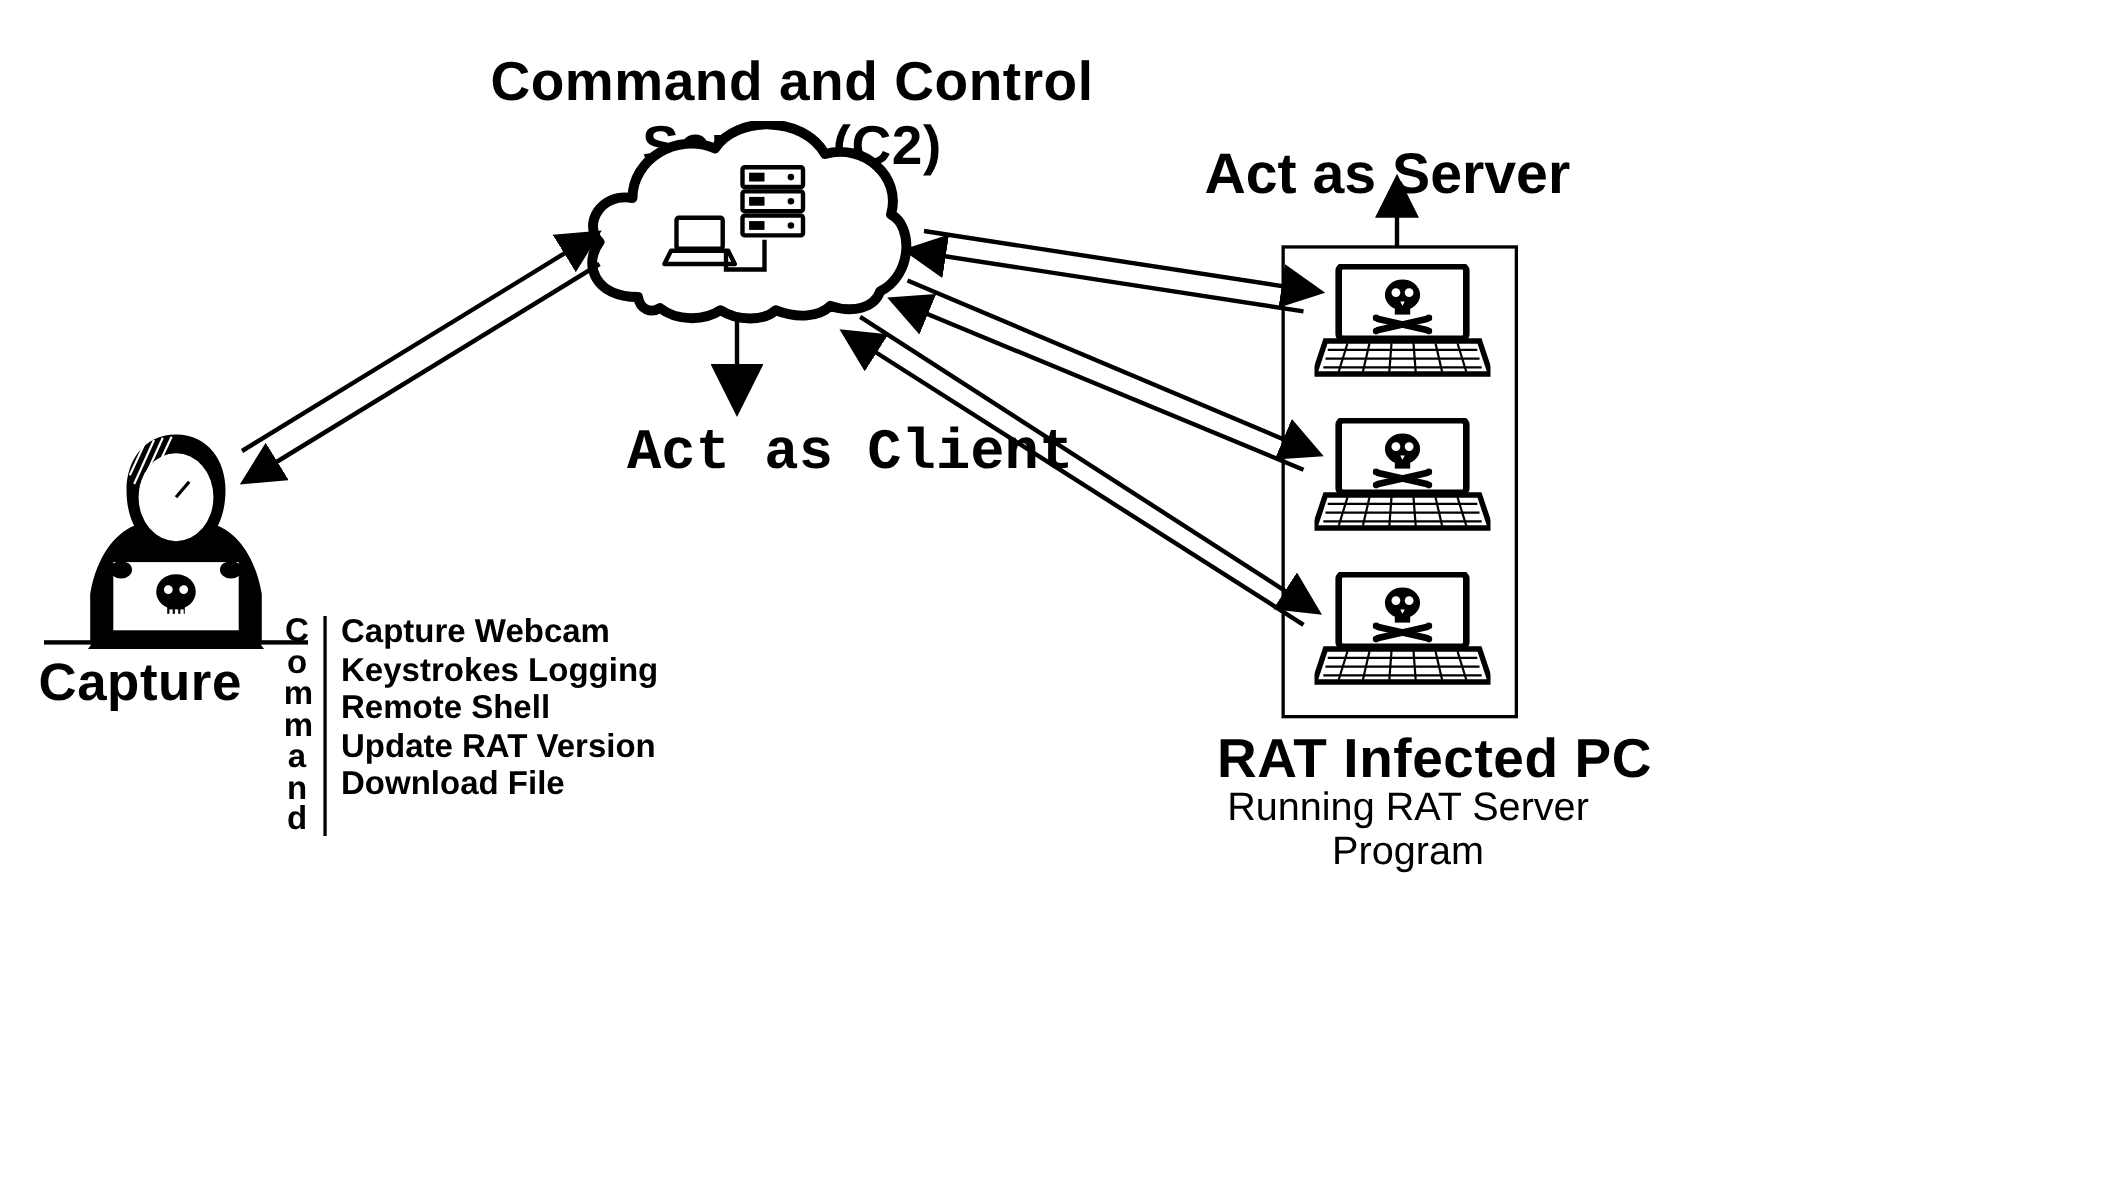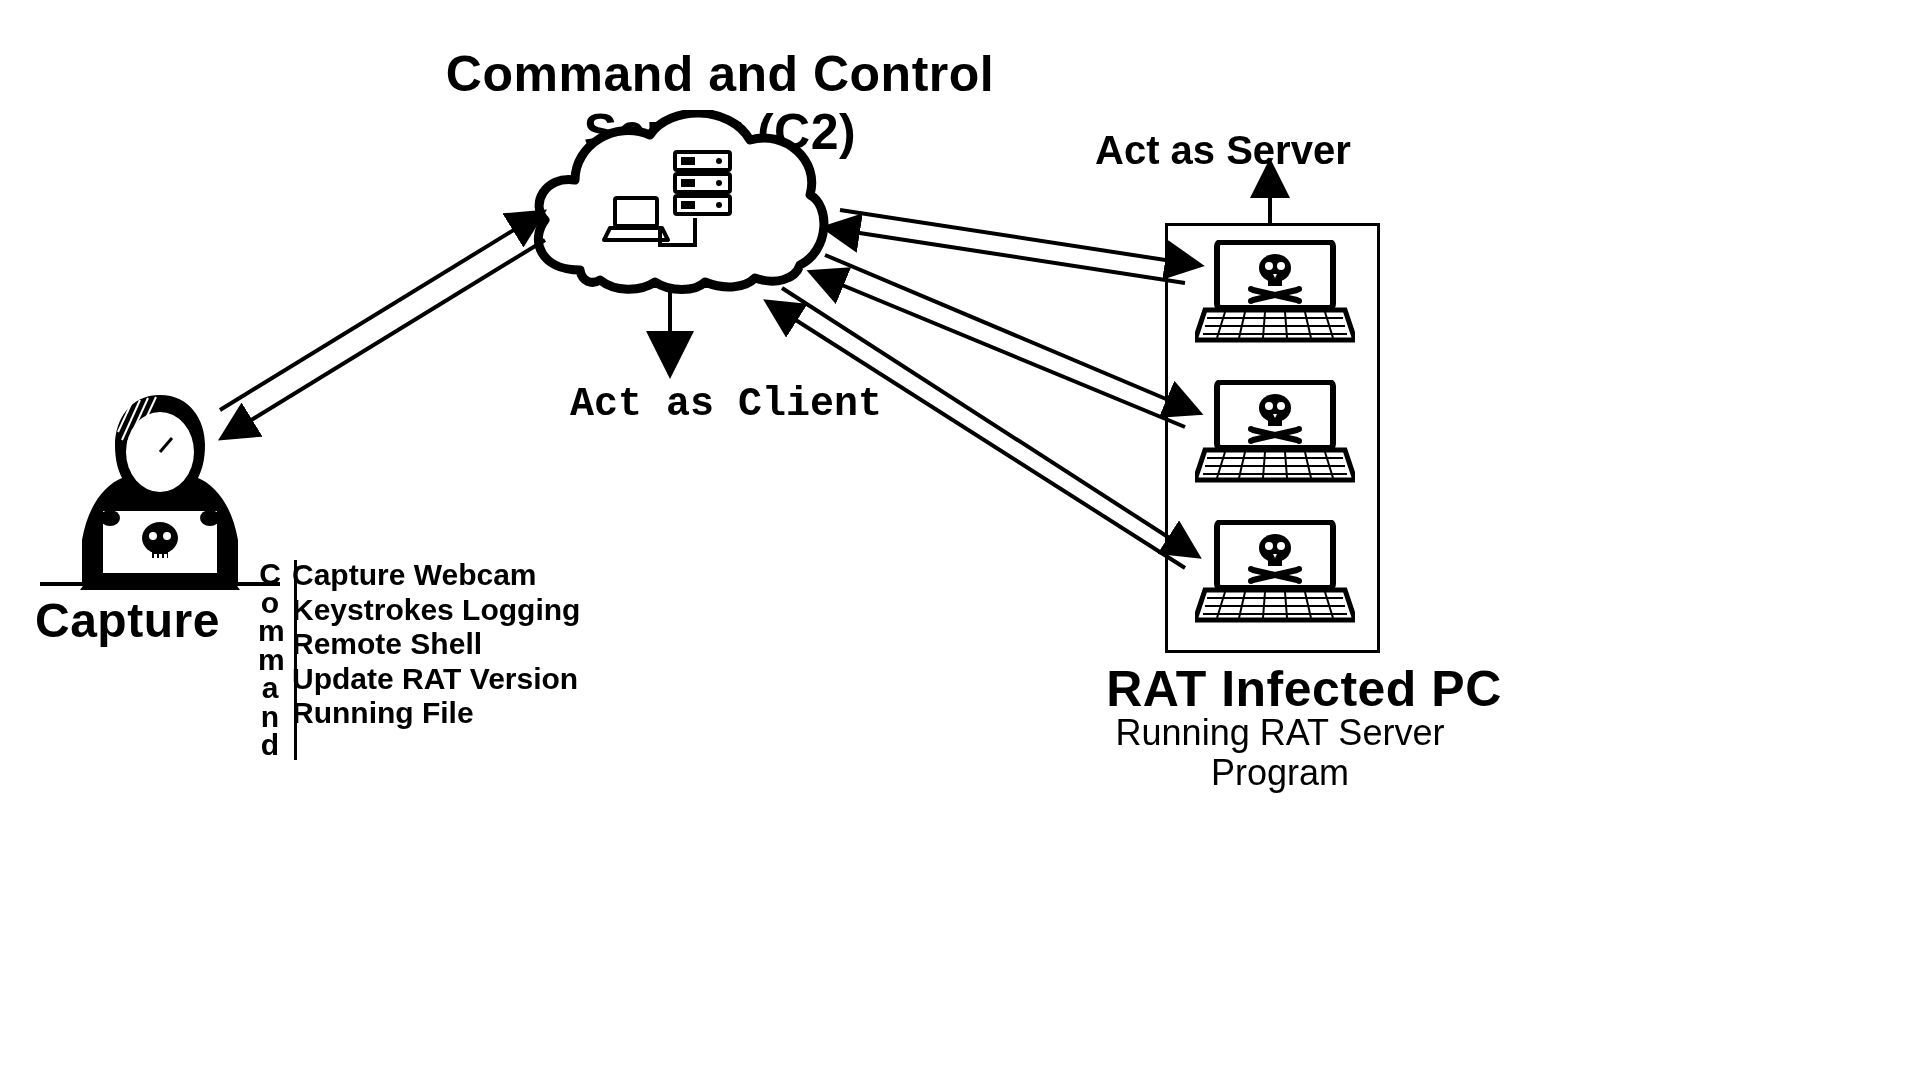--- a/index.html
+++ b/index.html
@@ -13,21 +13,21 @@
   }
   .title {
     position: absolute;
     font-size: 50px;
     font-weight: 800;
     text-align: center;
     letter-spacing: 0.5px;
   }
   .label {
     position: absolute;
-    font-size: 40px;
+    font-size: 52px;
     font-weight: 700;
   }
   .subtitle {
     position: absolute;
     font-size: 36px;
     font-weight: 400;
     text-align: center;
   }
   .command-list {
     position: absolute;
@@ -173,26 +173,26 @@
     <div>o</div>
     <div>m</div>
     <div>m</div>
     <div>a</div>
     <div>n</div>
     <div>d</div>
 </div>
 
 <div class="divider" style="left:294px; top:560px; height:200px;"></div>
 
-<div class="command-list" style="left:292px; top:558px;">
+<div class="command-list" style="left:310px; top:558px;">
   <div>Capture Webcam</div>
   <div>Keystrokes Logging</div>
   <div>Remote Shell</div>
   <div>Update RAT Version</div>
-  <div>Running File</div>
+  <div>Download File</div>
 </div>
 
 <div class="label" style="left:1095px; top:128px;">Act as Server</div>
 <svg class="arrow" style="left:1260px; top:170px;" width="20" height="60">
   <defs>
     <marker id="ah3" markerWidth="10" markerHeight="10" refX="5" refY="5" orient="auto">
       <path d="M 0 0 L 10 5 L 0 10 Z" fill="#000"></path>
     </marker>
   </defs>
   <line x1="10" y1="55" x2="10" y2="8" stroke="#000" stroke-width="4" marker-end="url(#ah3)"></line>

